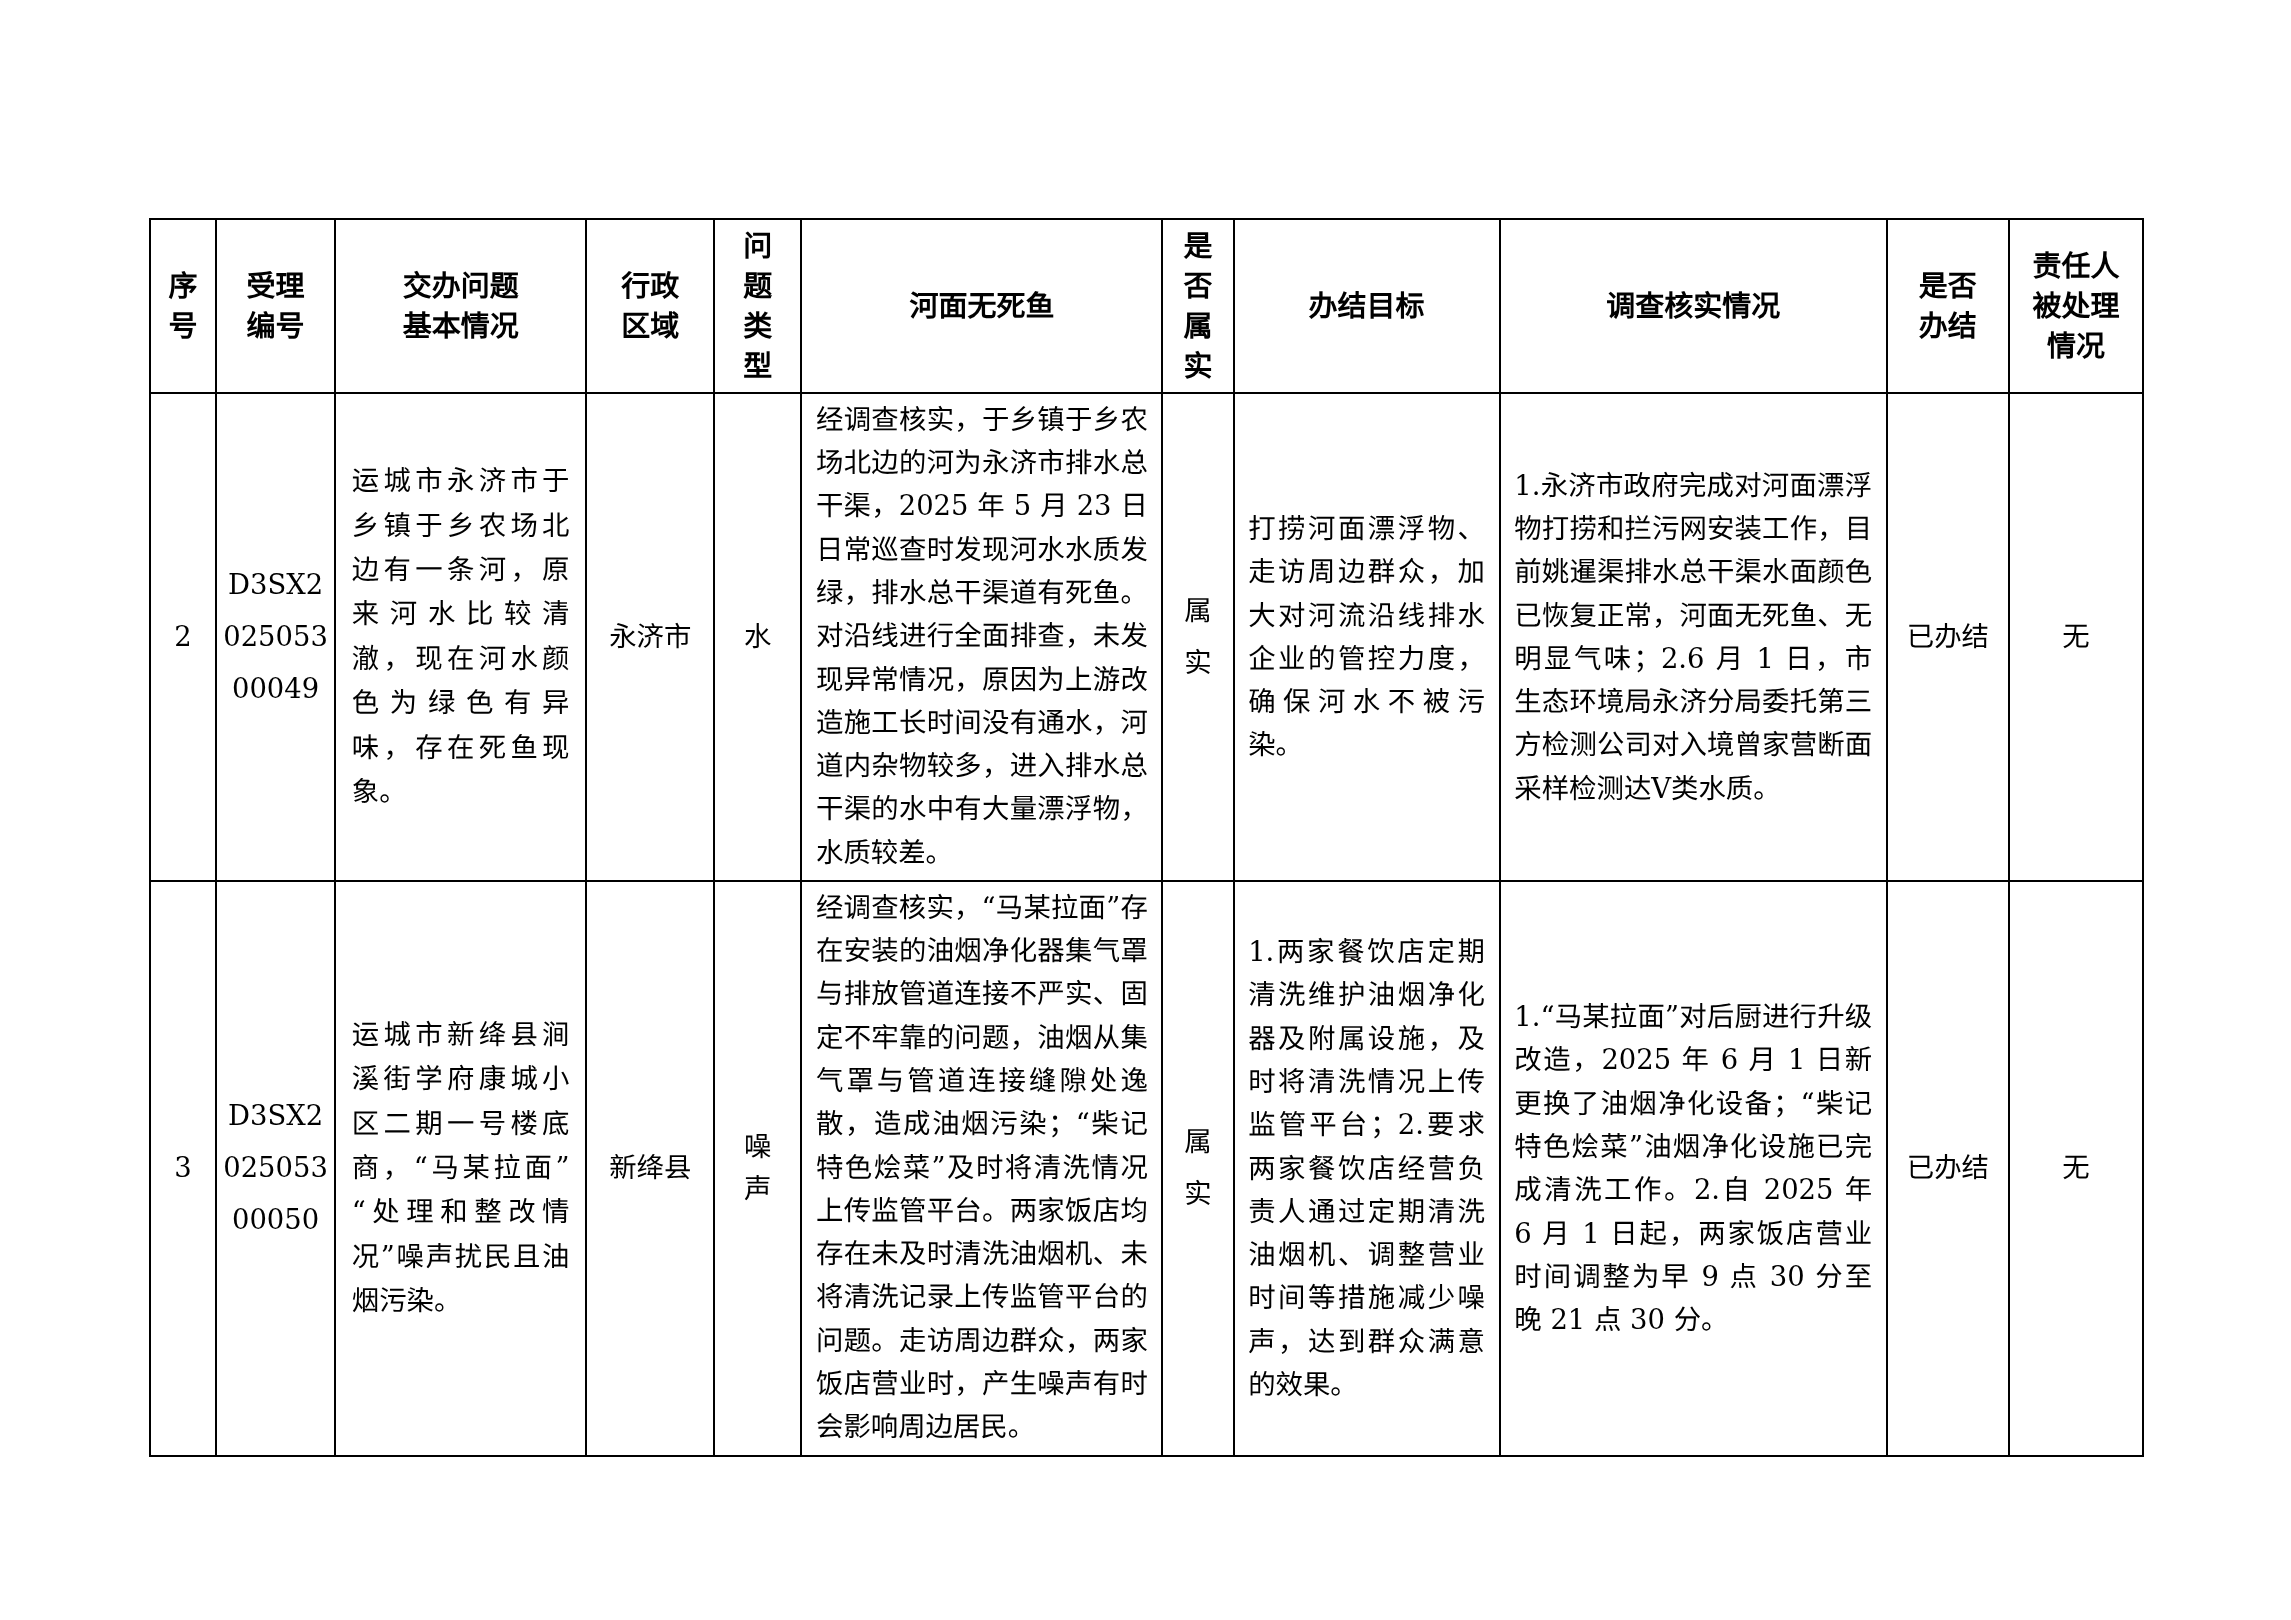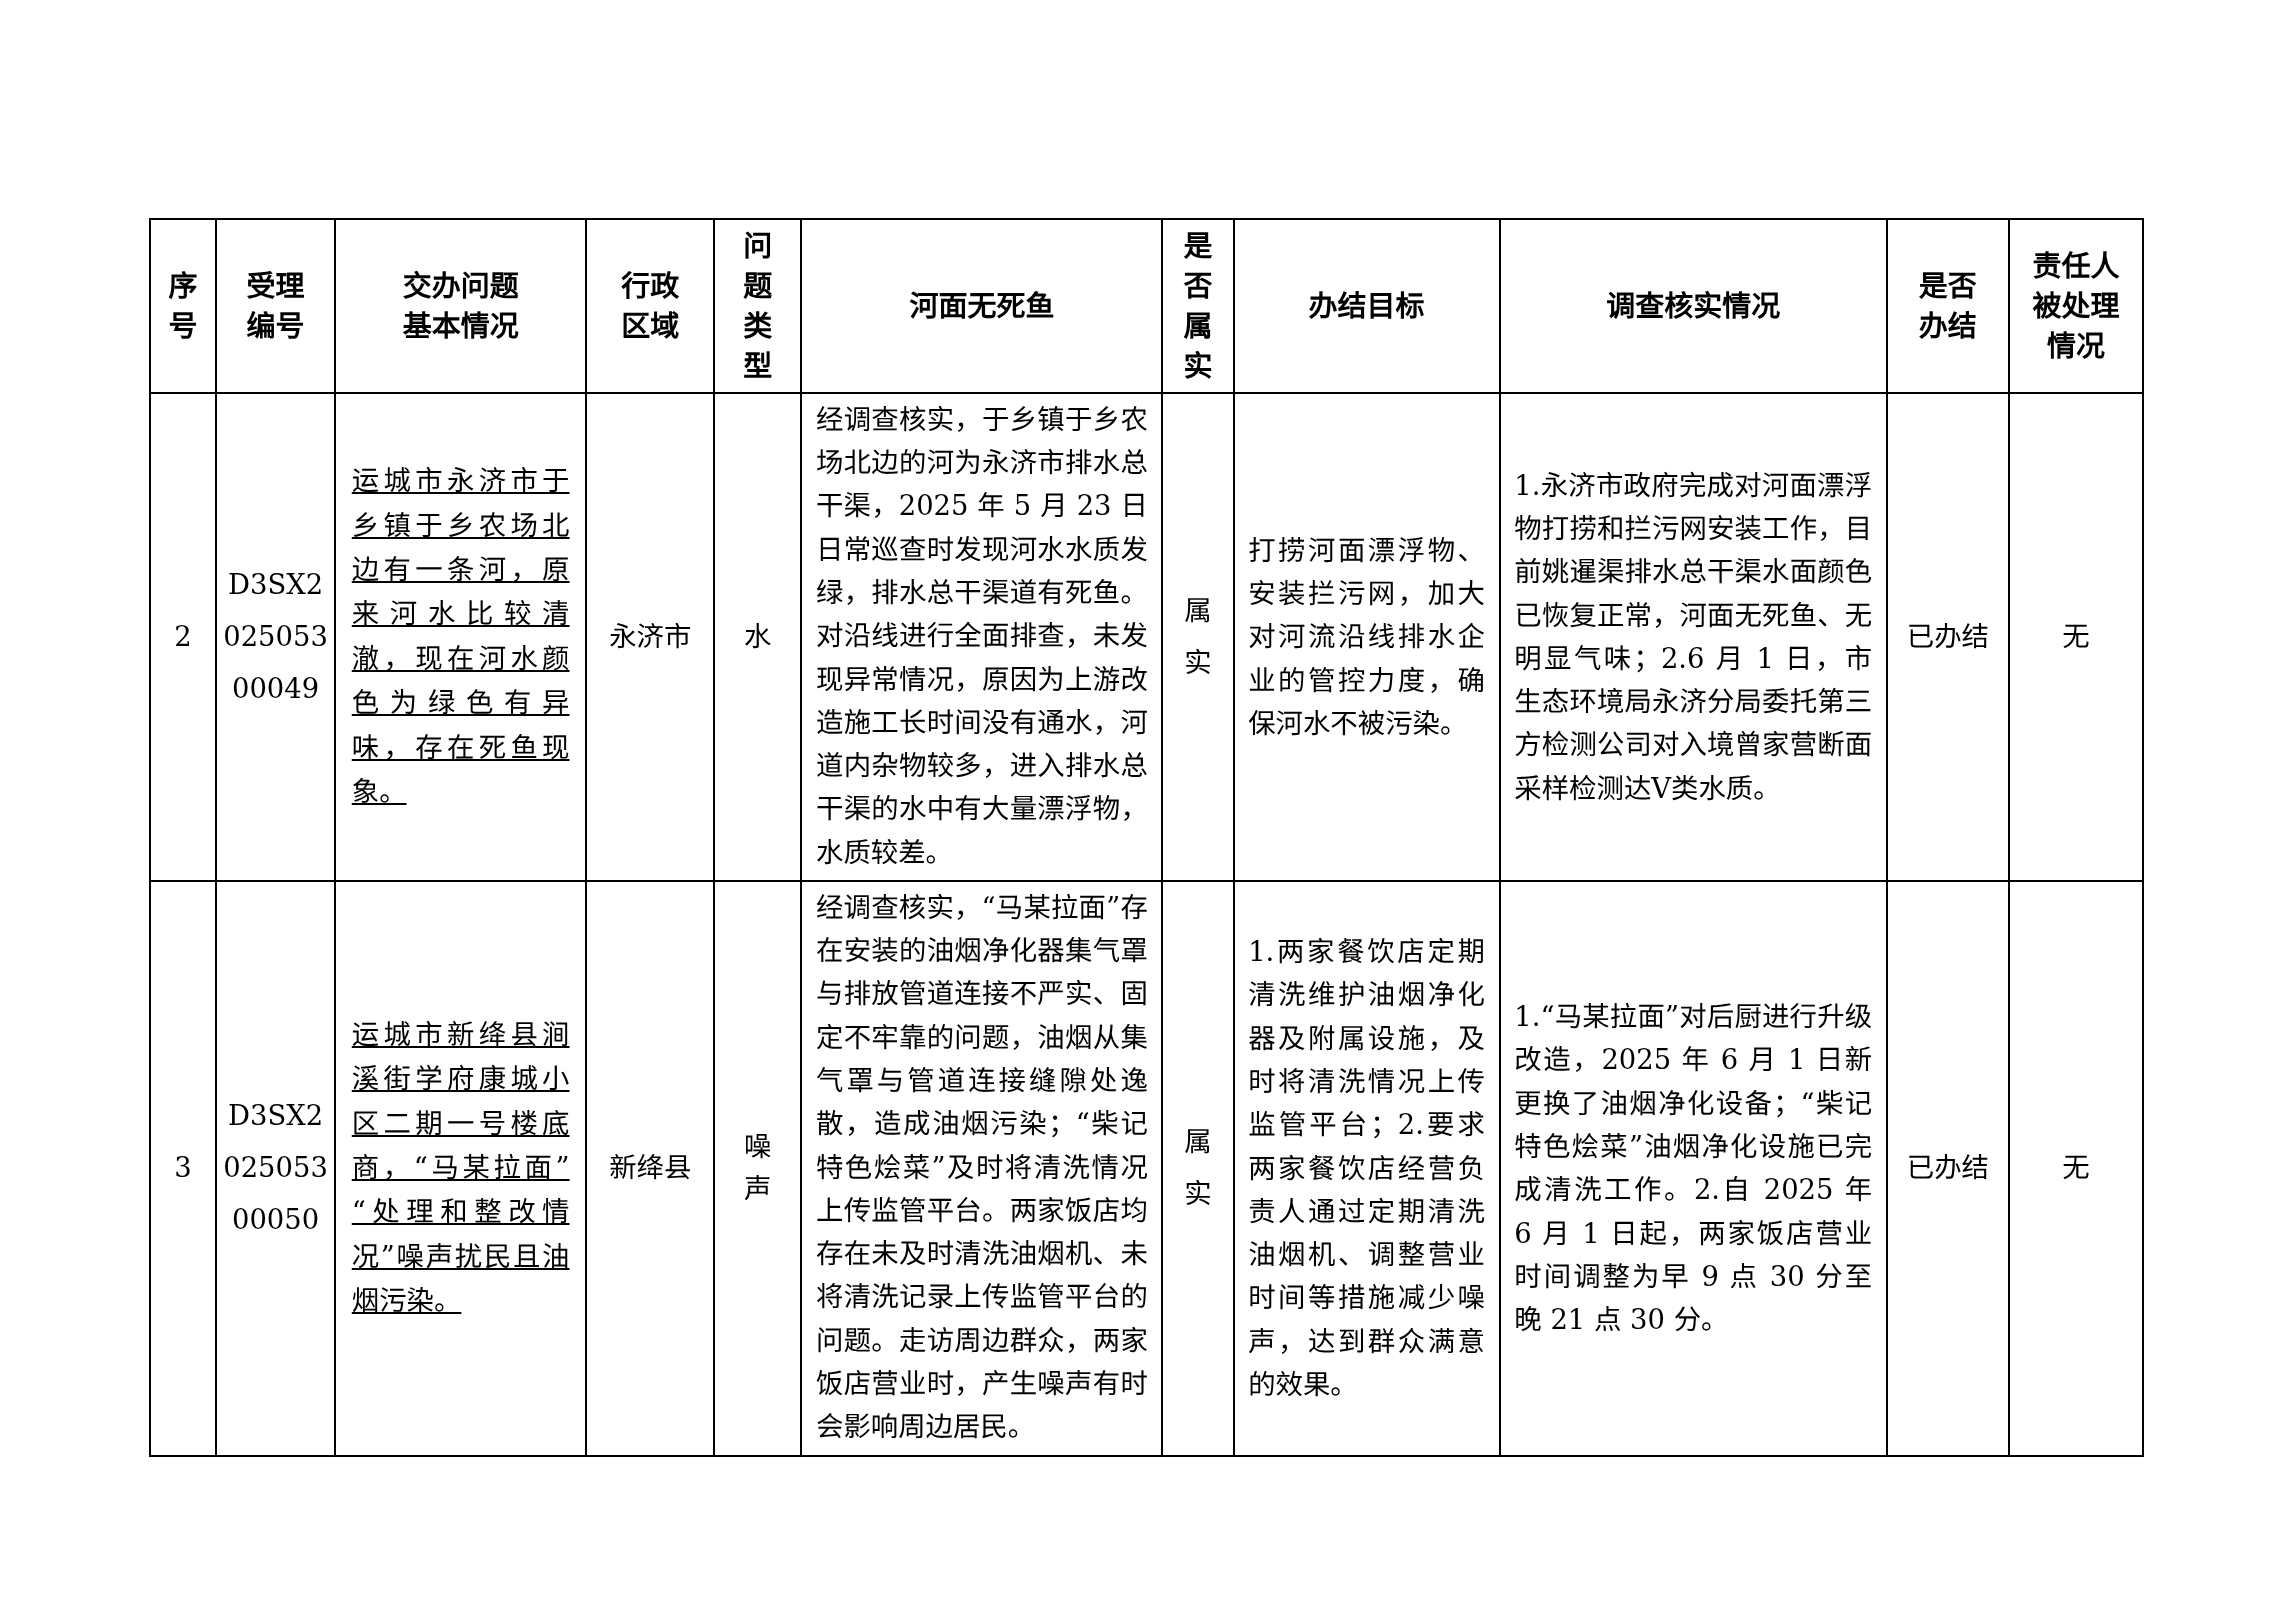--- a/index.html
+++ b/index.html
@@ -76,21 +76,20 @@
   td.jt {
     vertical-align: top;
     padding-top: 3.9px;
   }
   td.lh-wide {
     line-height: 1.9;
   }
   td.problem-cell {
     line-height: 1.62;
     padding: 5.9px 15.7px;
-    text-decoration: underline;
   }
 </style>
 </head>
 <body>
 
 <div class="page">
   <table class="report-table">
     <colgroup>
       <col class="col-sn">
         <col class="col-id">
@@ -137,21 +136,21 @@
         <td class="c">2</td>
         <td class="c lh-wide">D3SX2
 025053
 00049</td>
         <td class="j problem-cell">运城市永济市于乡镇于乡农场北边有一条河，原来河水比较清澈，现在河水颜色为绿色有异味，存在死鱼现象。</td>
         <td class="c">永济市</td>
         <td class="c">水</td>
         <td class="j jt">经调查核实，于乡镇于乡农场北边的河为永济市排水总干渠，2025 年 5 月 23 日日常巡查时发现河水水质发绿，排水总干渠道有死鱼。对沿线进行全面排查，未发现异常情况，原因为上游改造施工长时间没有通水，河道内杂物较多，进入排水总干渠的水中有大量漂浮物，水质较差。</td>
         <td class="c lh-wide">属
 实</td>
-        <td class="j">打捞河面漂浮物、安装拦污网，加大对河流沿线排水企业的管控力度，确保河水不被污染。</td>
+        <td class="j">打捞河面漂浮物、走访周边群众，加大对河流沿线排水企业的管控力度，确保河水不被污染。</td>
         <td class="j">1.永济市政府完成对河面漂浮物打捞和拦污网安装工作，目前姚暹渠排水总干渠水面颜色已恢复正常，河面无死鱼、无明显气味；2.6 月 1 日，市生态环境局永济分局委托第三方检测公司对入境曾家营断面采样检测达Ⅴ类水质。</td>
         <td class="c">已办结</td>
         <td class="c">无</td>
       </tr>
       <tr class="r-3">
         <td class="c">3</td>
         <td class="c lh-wide">D3SX2
 025053
 00050</td>
         <td class="j problem-cell">运城市新绛县涧溪街学府康城小区二期一号楼底商，“马某拉面”“处理和整改情况”噪声扰民且油烟污染。</td>

